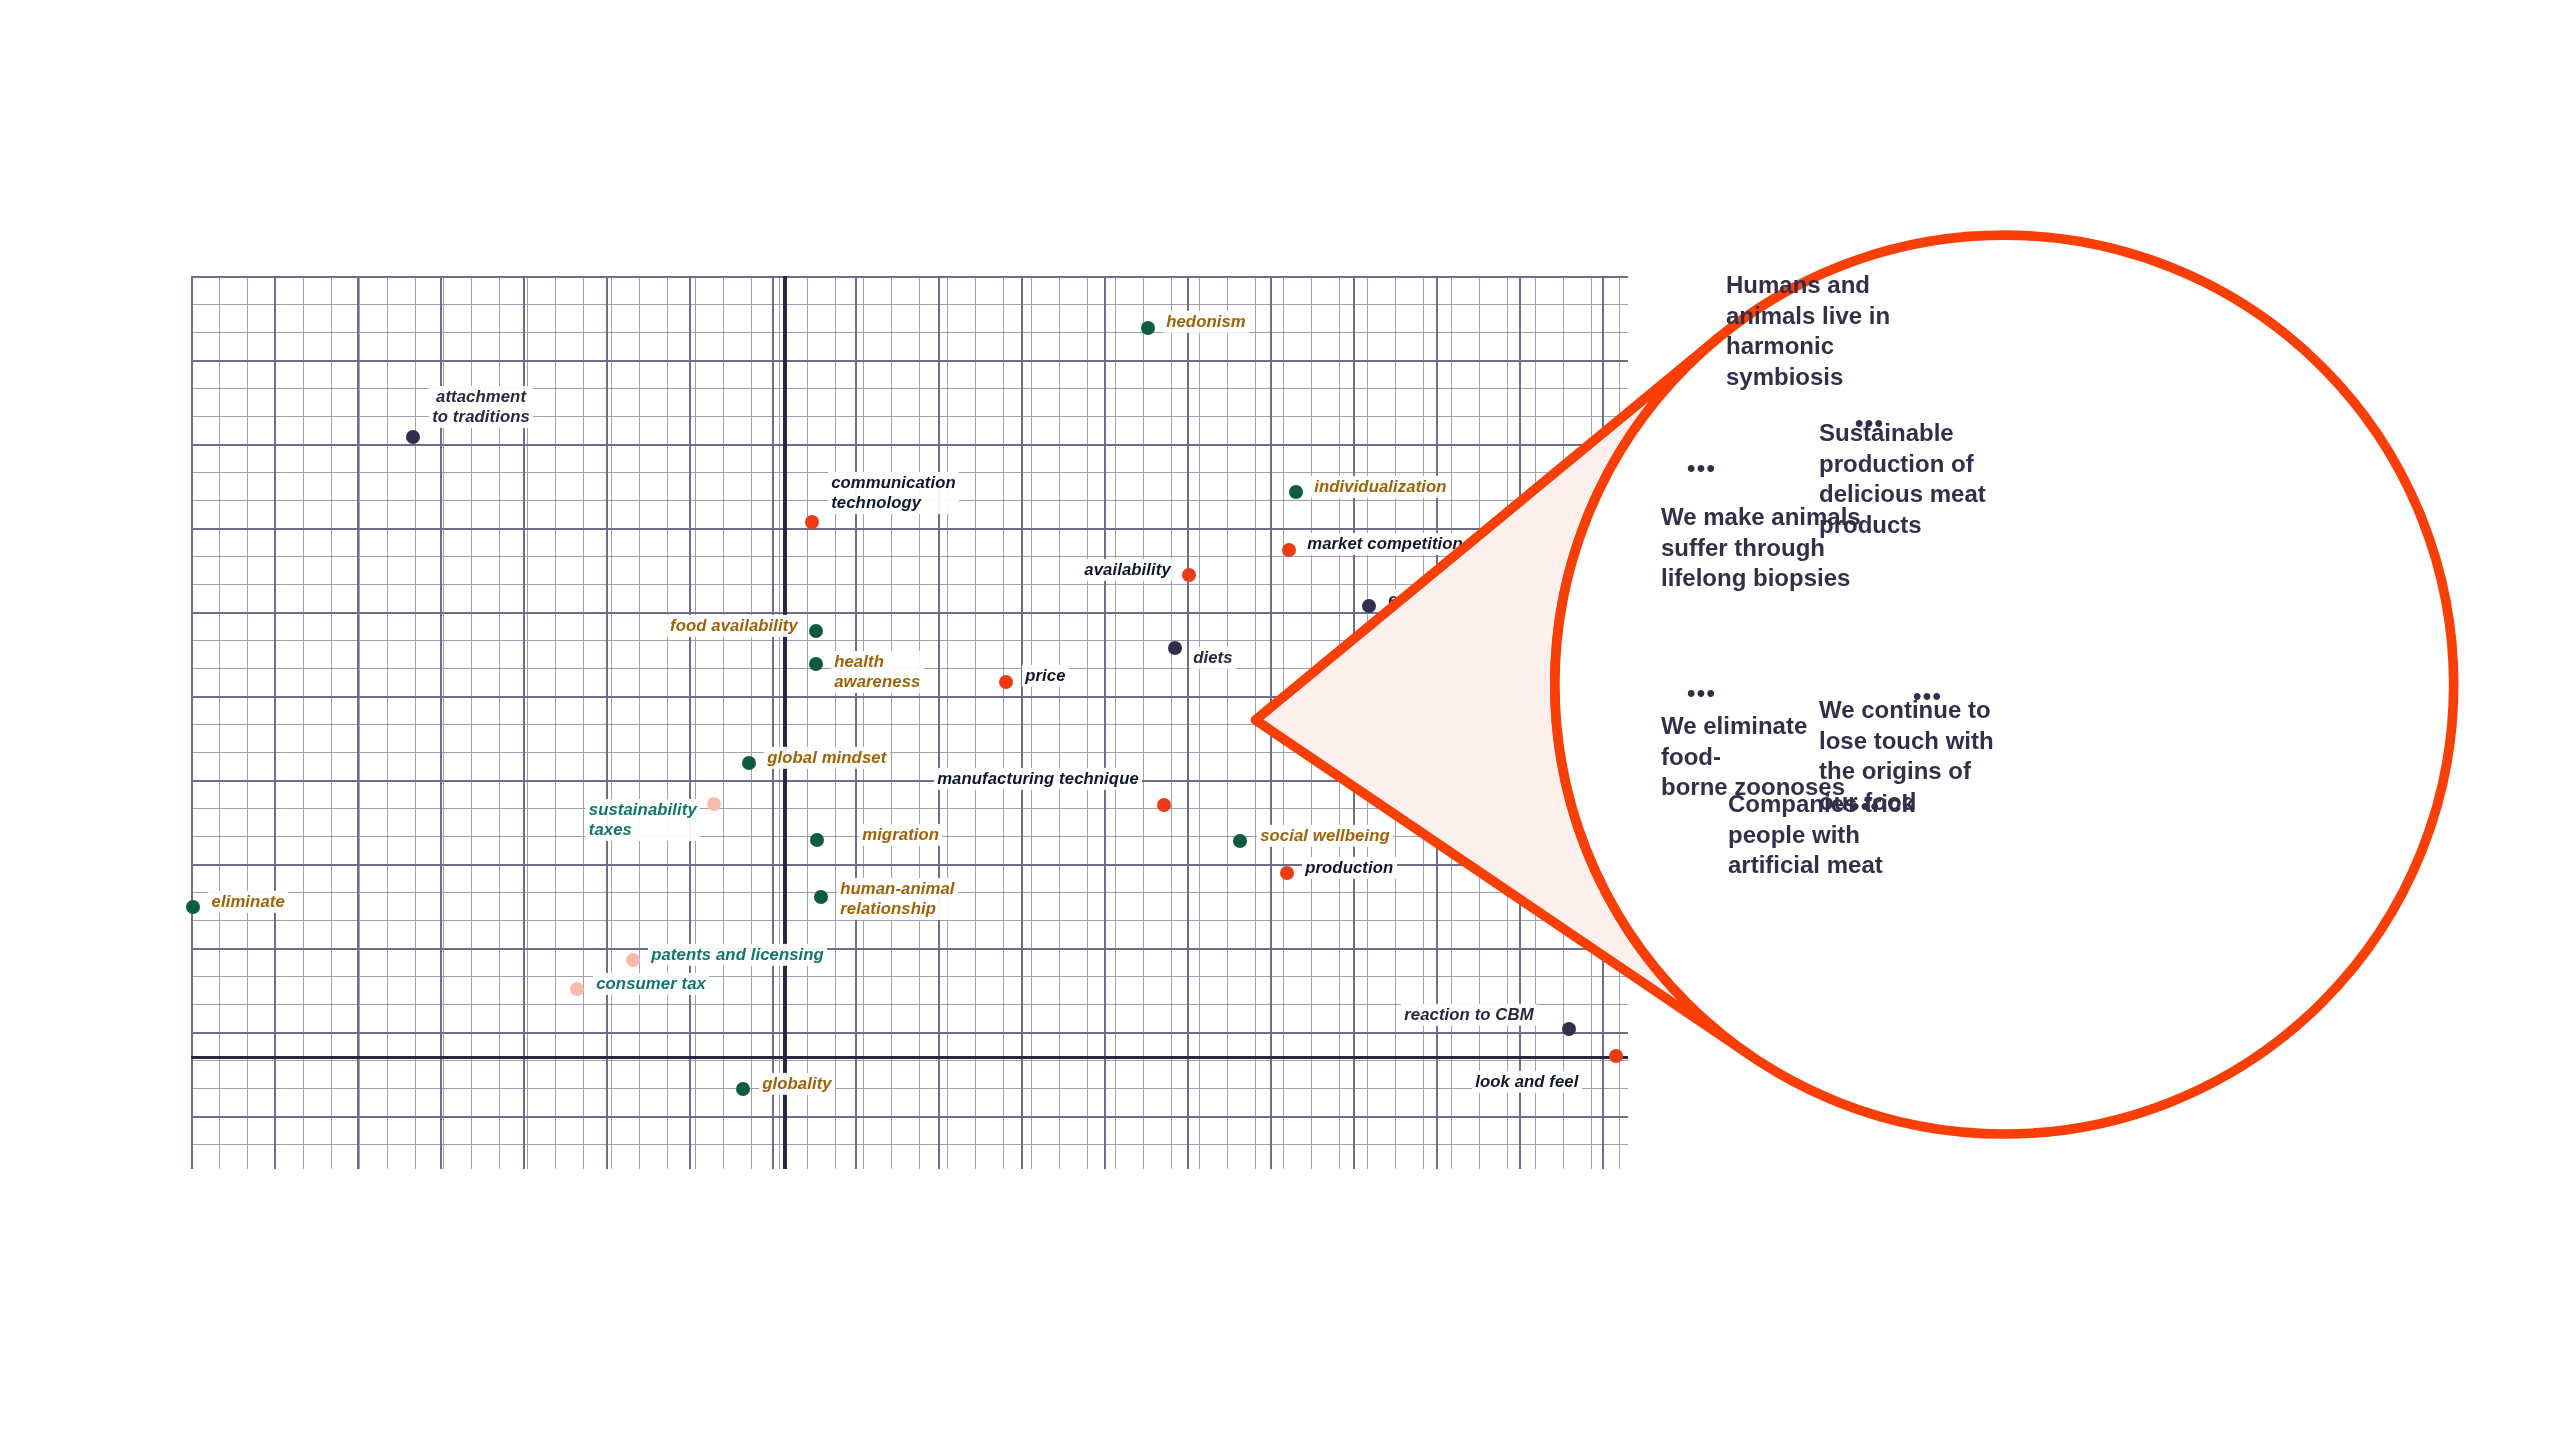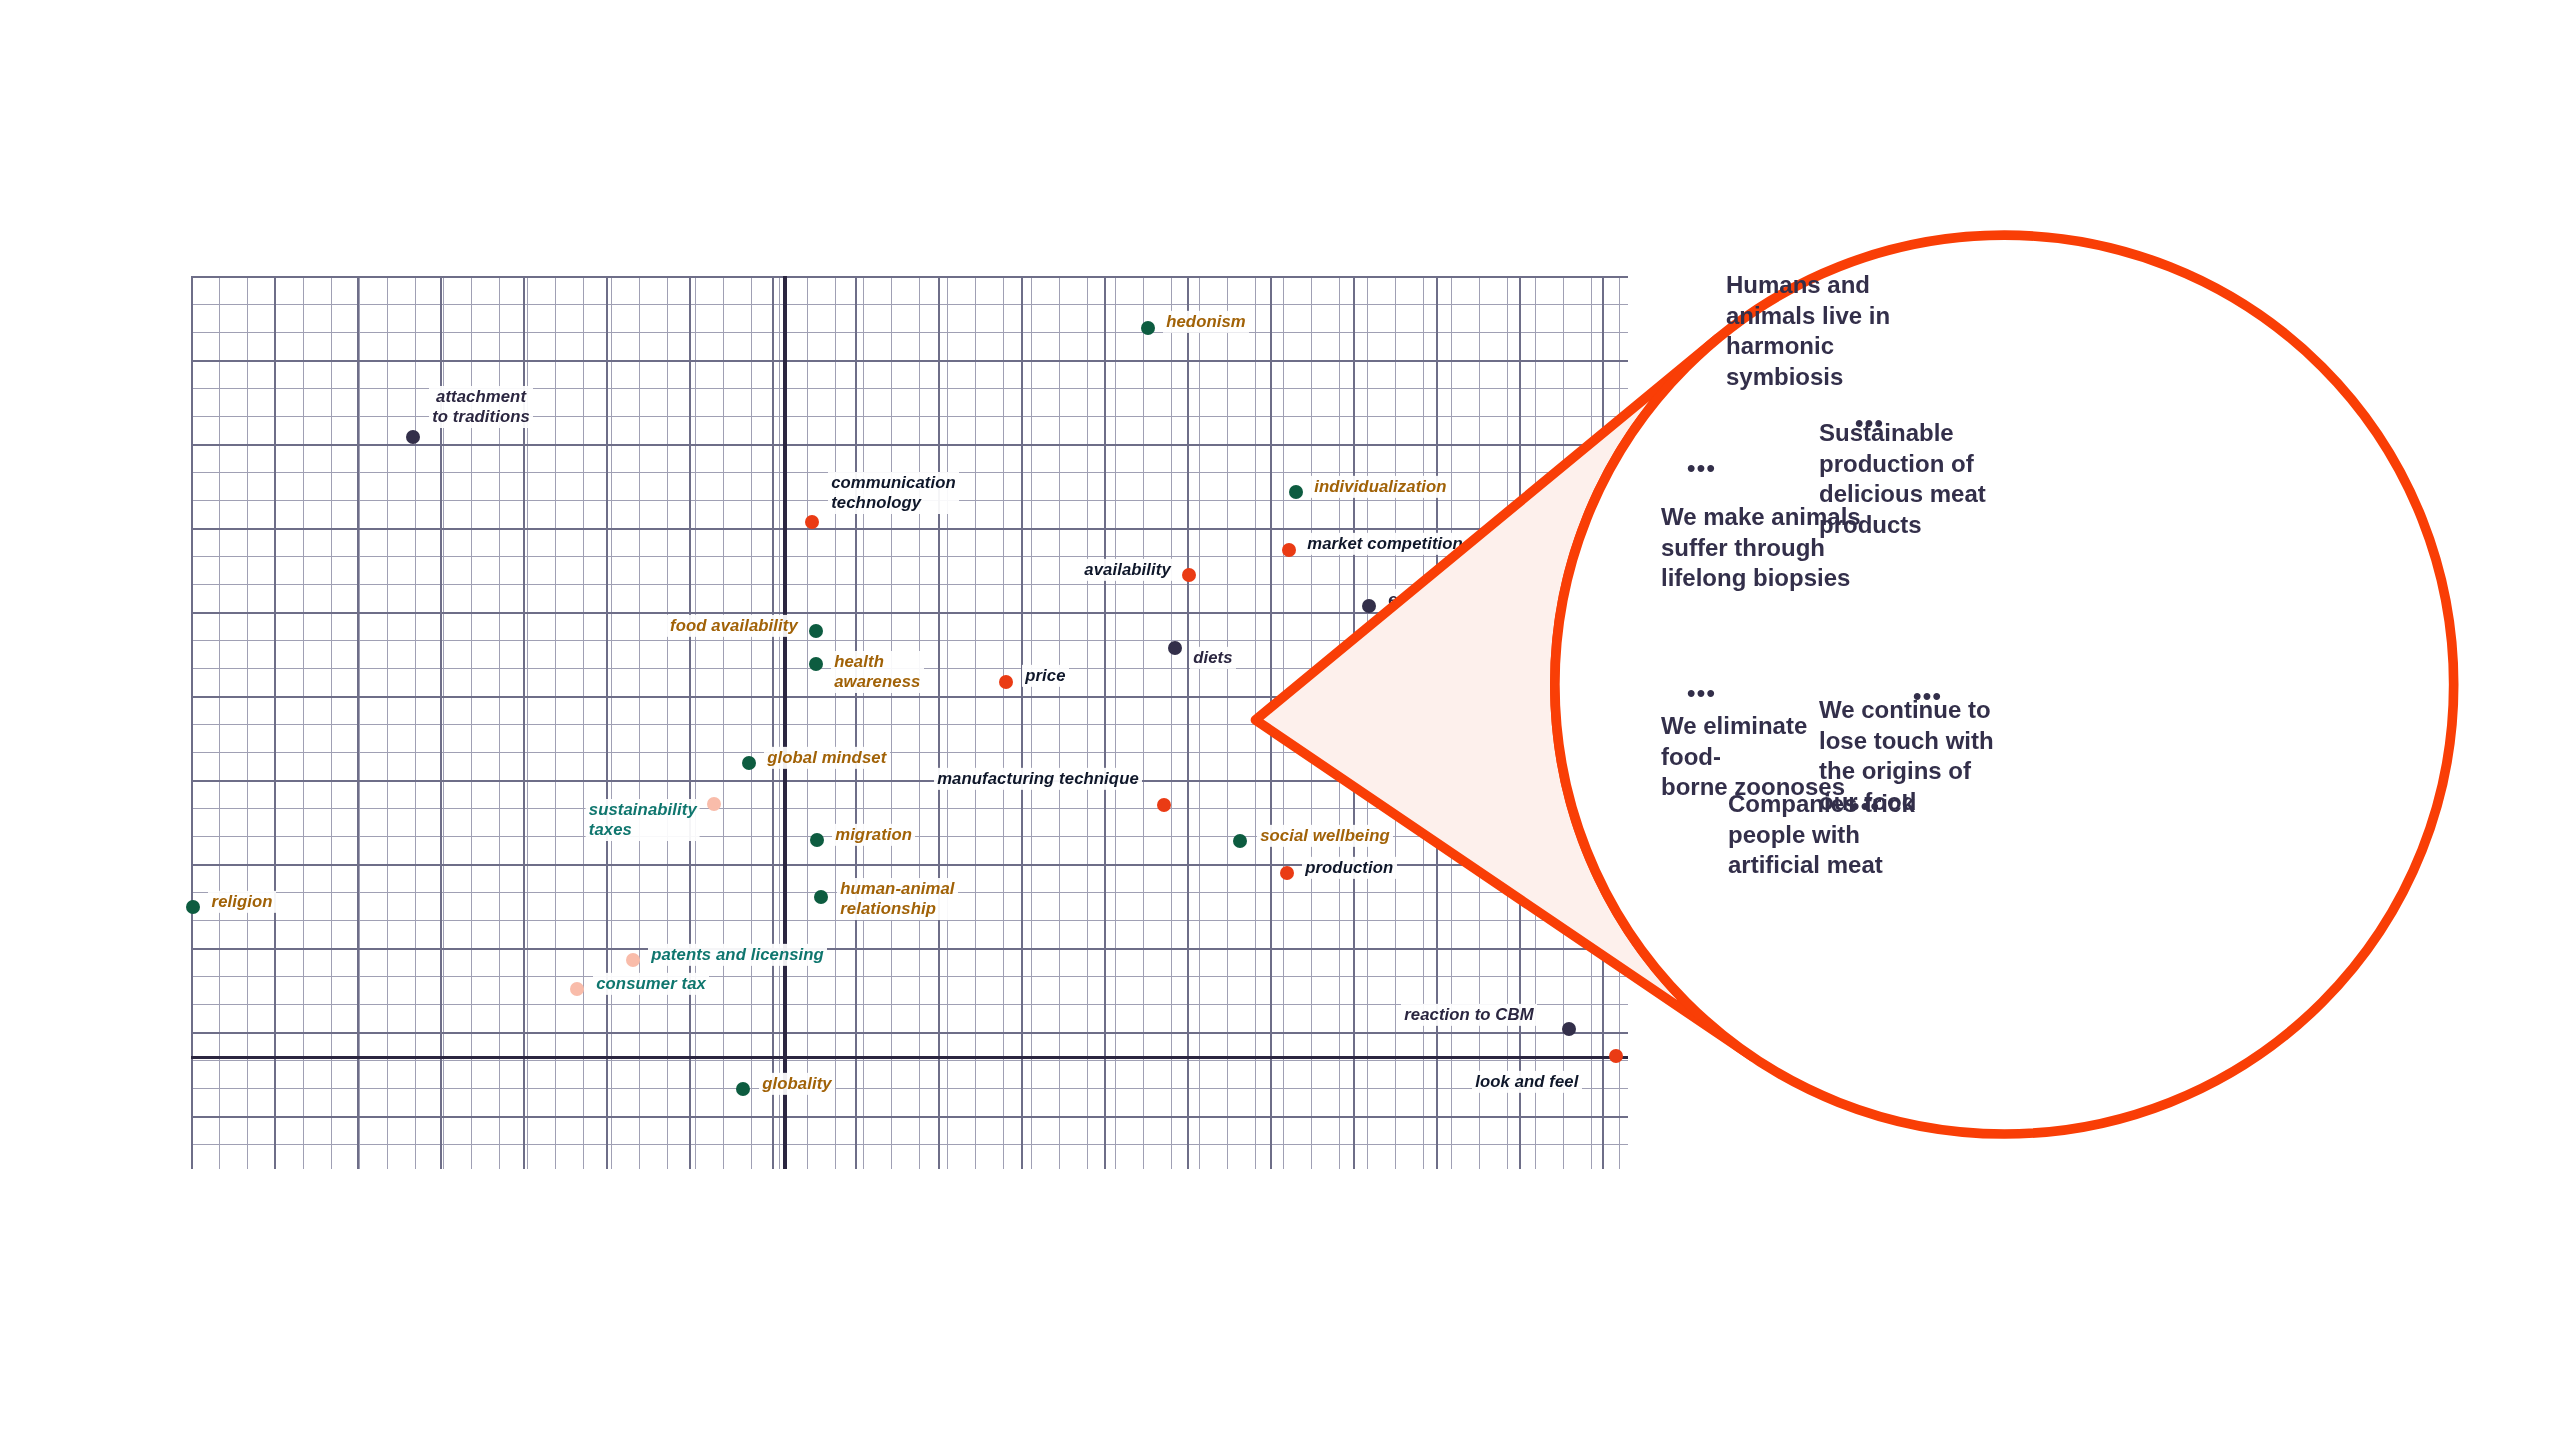--- a/index.html
+++ b/index.html
@@ -93,30 +93,30 @@
       <div class="pt red" style="left: 815px; top: 406px;"></div>
       <div class="lbl red l" style="left: 831px; top: 400px;">price</div>
       <div class="pt green" style="left: 558px; top: 487px;"></div>
       <div class="lbl green l" style="left: 573px; top: 482px;">global mindset</div>
       <div class="pt red" style="left: 973px; top: 529px;"></div>
       <div class="lbl red r" style="left: 951px; top: 503px;">manufacturing technique</div>
       <div class="pt pink" style="left: 523px; top: 528px;"></div>
       <div class="lbl pink r" style="left: 509px; top: 544px;">sustainability
 taxes</div>
       <div class="pt green" style="left: 626px; top: 564px;"></div>
-      <div class="lbl green l" style="left: 641px; top: 559px;">migration</div>
+      <div class="lbl green l" style="left: 668px; top: 559px;">migration</div>
       <div class="pt green" style="left: 1049px; top: 565px;"></div>
       <div class="lbl green l" style="left: 1066px; top: 560px;">social wellbeing</div>
       <div class="pt red" style="left: 1096px; top: 597px;"></div>
       <div class="lbl red l" style="left: 1111px; top: 592px;">production</div>
       <div class="pt green" style="left: 630px; top: 621px;"></div>
       <div class="lbl green l" style="left: 646px; top: 623px;">human-animal
 relationship</div>
       <div class="pt green" style="left: 1.9px; top: 631px;"></div>
-      <div class="lbl green l" style="left: 17.4px; top: 626px;">religion</div>
+      <div class="lbl green l" style="left: 17.4px; top: 626px;">eliminate</div>
       <div class="pt pink" style="left: 442px; top: 684px;"></div>
       <div class="lbl pink l" style="left: 457px; top: 679px;">patents and licensing</div>
       <div class="pt navy" style="left: 1378px; top: 753px;"></div>
       <div class="lbl navy l" style="left: 1210px; top: 739px;">reaction to CBM</div>
       <div class="pt pink" style="left: 386px; top: 713px;"></div>
       <div class="lbl pink l" style="left: 402px; top: 708px;">consumer tax</div>
       <div class="pt red" style="left: 1425px; top: 780px;"></div>
       <div class="lbl red l" style="left: 1281px; top: 806px;">look and feel</div>
       <div class="pt green" style="left: 552px; top: 813px;"></div>
       <div class="lbl green l" style="left: 568px; top: 808px;">globality</div>

